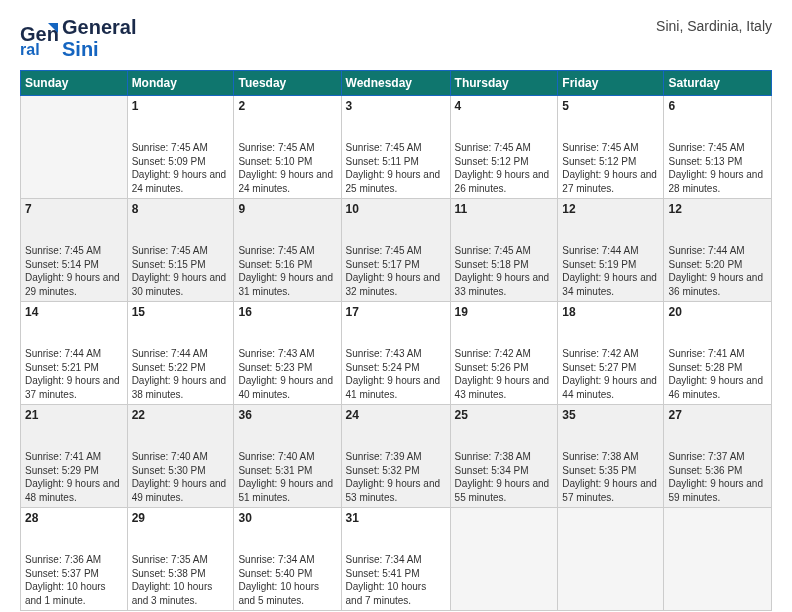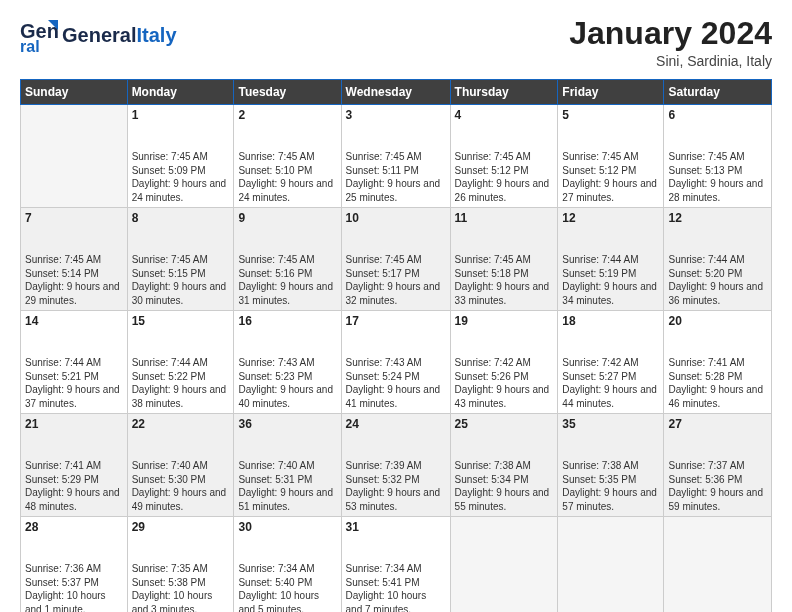--- a/index.html
+++ b/index.html
@@ -42,21 +42,21 @@
       color: #444;
       margin-top: 2px;
     }
     .calendar {
       flex: 1;
       border-collapse: collapse;
       width: 100%;
       font-size: 11px;
     }
     .calendar th {
-      background: #404040;
+      background: #0f766e;
       color: #fff;
       padding: 5px 4px;
       text-align: left;
       font-size: 12px;
       font-weight: bold;
       border: 1px solid #1565c0;
     }
     .calendar td {
       border: 1px solid #ccc;
       vertical-align: top;
@@ -92,28 +92,27 @@
   <div class="header">
     <div class="logo">
       <div style="display:flex;align-items:center;gap:4px;">
         <div style="position:relative;width:38px;height:38px;">
           <svg width="38" height="38" viewBox="0 0 38 38">
             <text x="0" y="22" font-size="20" font-weight="bold" fill="#1a2a4a" font-family="Arial">Gene</text>
             <text x="0" y="36" font-size="16" font-weight="bold" fill="#1565c0" font-family="Arial">ral</text>
             <polygon points="28,4 38,4 38,14" fill="#1565c0"></polygon>
           </svg>
         </div>
-        <div style="display:flex;flex-direction:row;line-height:1.1;">
+        <div style="display:flex;flex-direction:column;line-height:1.1;">
           <span style="font-size:20px;font-weight:bold;color:#1a2a4a;">General</span>
-          <span style="font-size:20px;font-weight:bold;color:#1565c0;">Italy</span>
+          <span style="font-size:20px;font-weight:bold;color:#1565c0;">Sini</span>
         </div>
       </div>
     </div>
     <div class="title-block">
-      <div class="month-title">January 2024</div>
       <div class="location">Sini, Sardinia, Italy</div>
     </div>
   </div>
 
   <table class="calendar">
     <thead>
       <tr>
       <th>Sunday</th>
           <th>Monday</th>
           <th>Tuesday</th>

